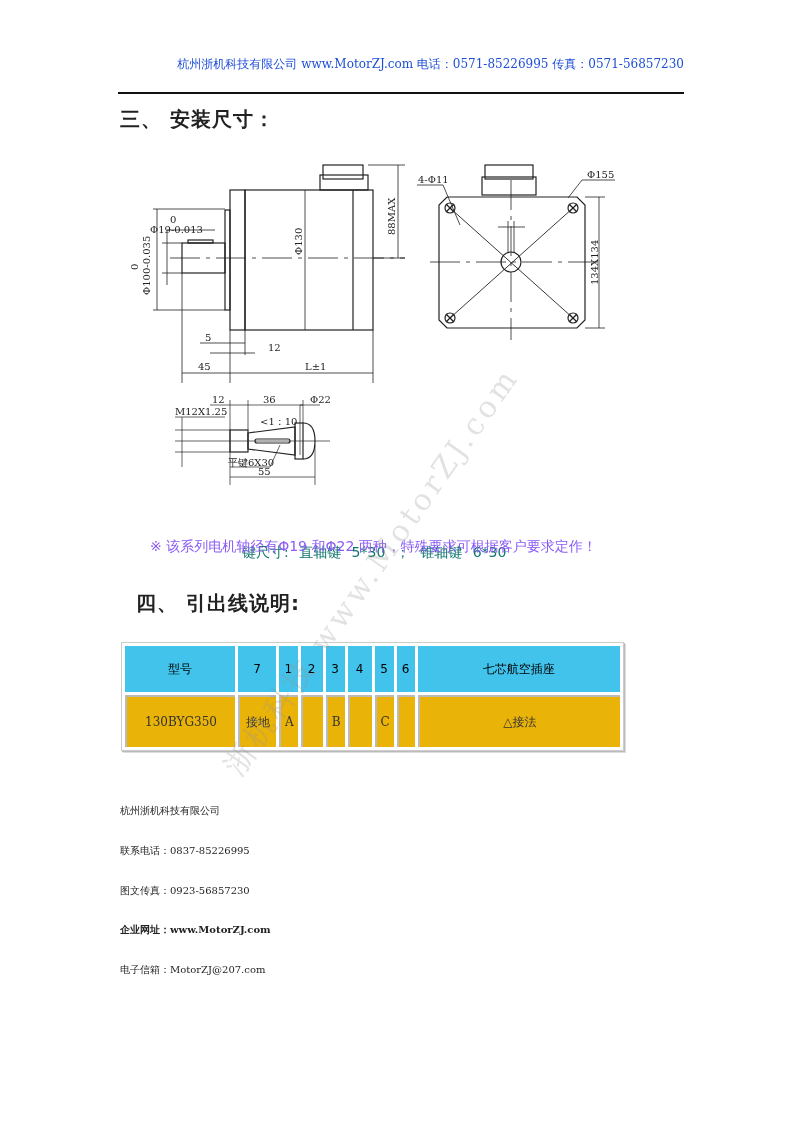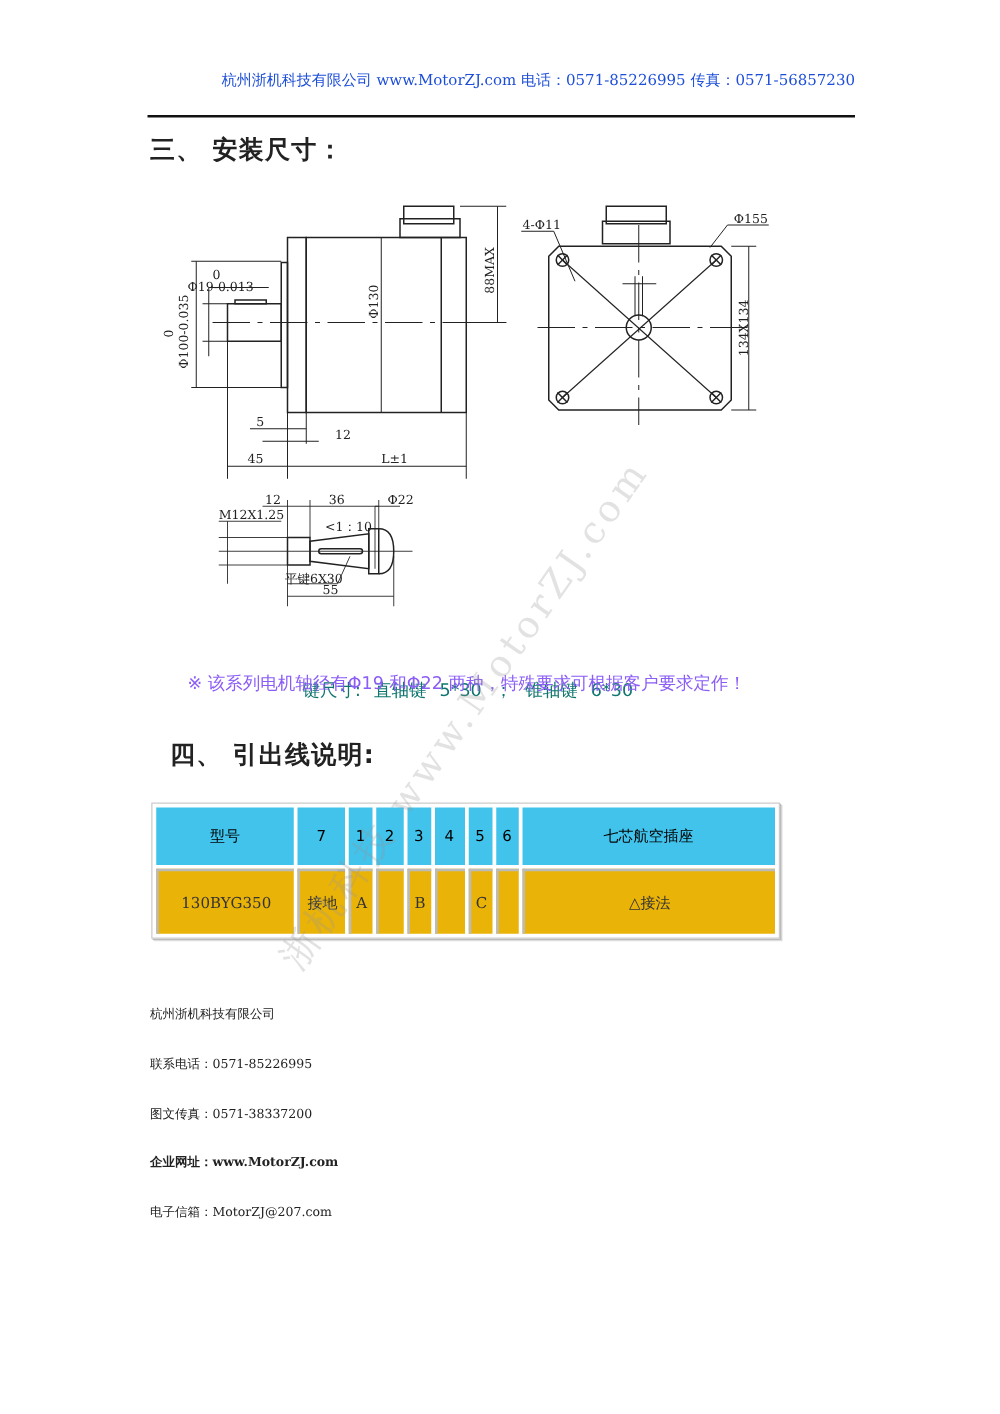--- a/index.html
+++ b/index.html
@@ -187,18 +187,18 @@
       <td>B</td>
       <td></td>
       <td>C</td>
       <td></td>
       <td>△接法</td>
     </tr>
   </tbody>
 </table>
 
 <div class="contact" style="top:804px;">杭州浙机科技有限公司</div>
-<div class="contact" style="top:844px;">联系电话：0571-85226995</div>
-<div class="contact" style="top:884px;">图文传真：0571-38337200</div>
+<div class="contact" style="top:844px;">联系电话：0837-85226995</div>
+<div class="contact" style="top:884px;">图文传真：0923-56857230</div>
 <div class="contact" style="top:923px;font-weight:bold;">企业网址：www.MotorZJ.com</div>
 <div class="contact" style="top:963px;">电子信箱：MotorZJ@207.com</div>
 
 <div class="watermark" style="top:760px; left:215px;">浙机科技 www.MotorZJ.com</div>
 
 </body></html>

